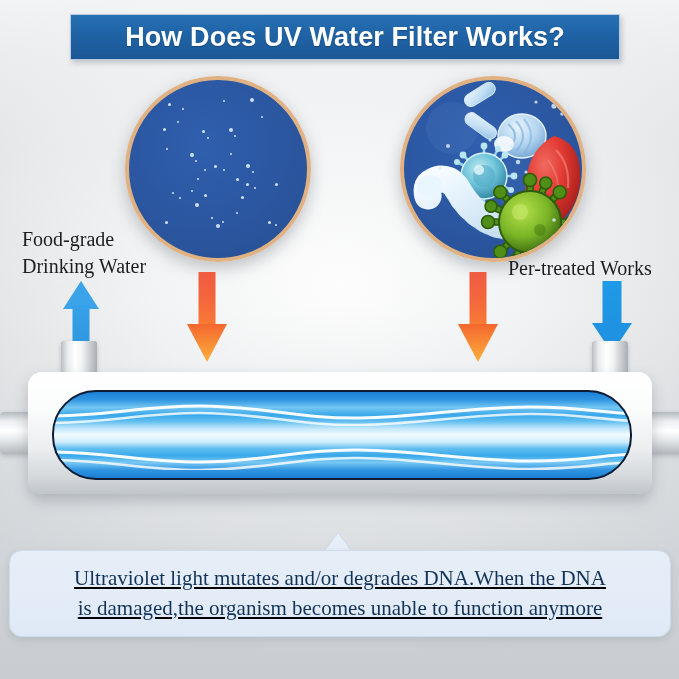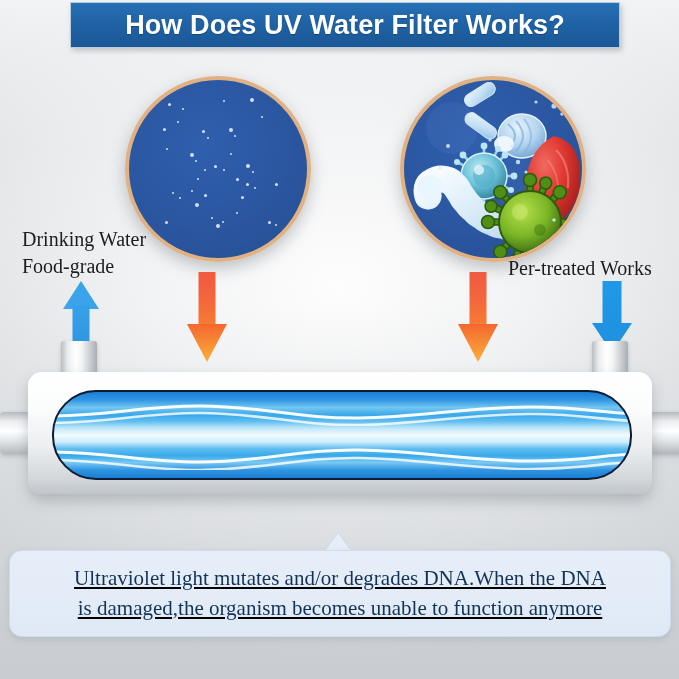--- a/index.html
+++ b/index.html
@@ -16,21 +16,21 @@
   
   #stage:before{
     content:"";position:absolute;left:0;right:0;top:0;height:679px;
     background:linear-gradient(180deg, rgba(245,246,247,.9) 0%, rgba(250,250,251,.2) 22%,
                rgba(255,255,255,0) 45%, rgba(205,209,213,.35) 78%, rgba(190,195,200,.55) 100%);
     pointer-events:none;
   }
 
   
   .title-bar{
-    position:absolute;left:70px;top:2px;width:548px;height:44px;
+    position:absolute;left:70px;top:14px;width:548px;height:44px;
     background:linear-gradient(180deg,#2670b4 0%,#1f63a6 45%,#1b5795 100%);
     border:1px solid #b9cbdd;
     box-shadow:2px 3px 5px rgba(90,100,110,.30);
     display:flex;align-items:center;justify-content:center;
     z-index:9;
   }
   .title-text{
     color:#ffffff;font-size:27px;font-weight:bold;letter-spacing:.1px;
     text-shadow:0 1px 1px rgba(0,0,0,.25);
     white-space:nowrap;font-family:"Liberation Sans",sans-serif;
@@ -374,22 +374,22 @@
           <circle cx="122" cy="92" r="1.6"></circle>
         <circle cx="150" cy="140" r="1.8"></circle>
           <circle cx="86" cy="60" r="1.6"></circle>
         <circle cx="36" cy="88" r="1.6"></circle>
           <circle cx="108" cy="66" r="1.8"></circle>
       </g>
     </svg>
   </div>
 
   <div class="side-label label-left">
+    <div>Food-grade</div>
     <div>Drinking Water</div>
-    <div>Food-grade</div>
   </div>
   <div class="side-label label-right">Per-treated Works</div>
 
   <div class="arrow arr-blue-up" style="left:63px;top:281px;width:36px;height:72px;">
     <div class="head"></div>
     <div class="shaft"></div>
   </div>
 
   <div class="arrow arr-orange" style="left:187px;top:272px;width:40px;height:92px;">
     <div class="shaft"></div>

